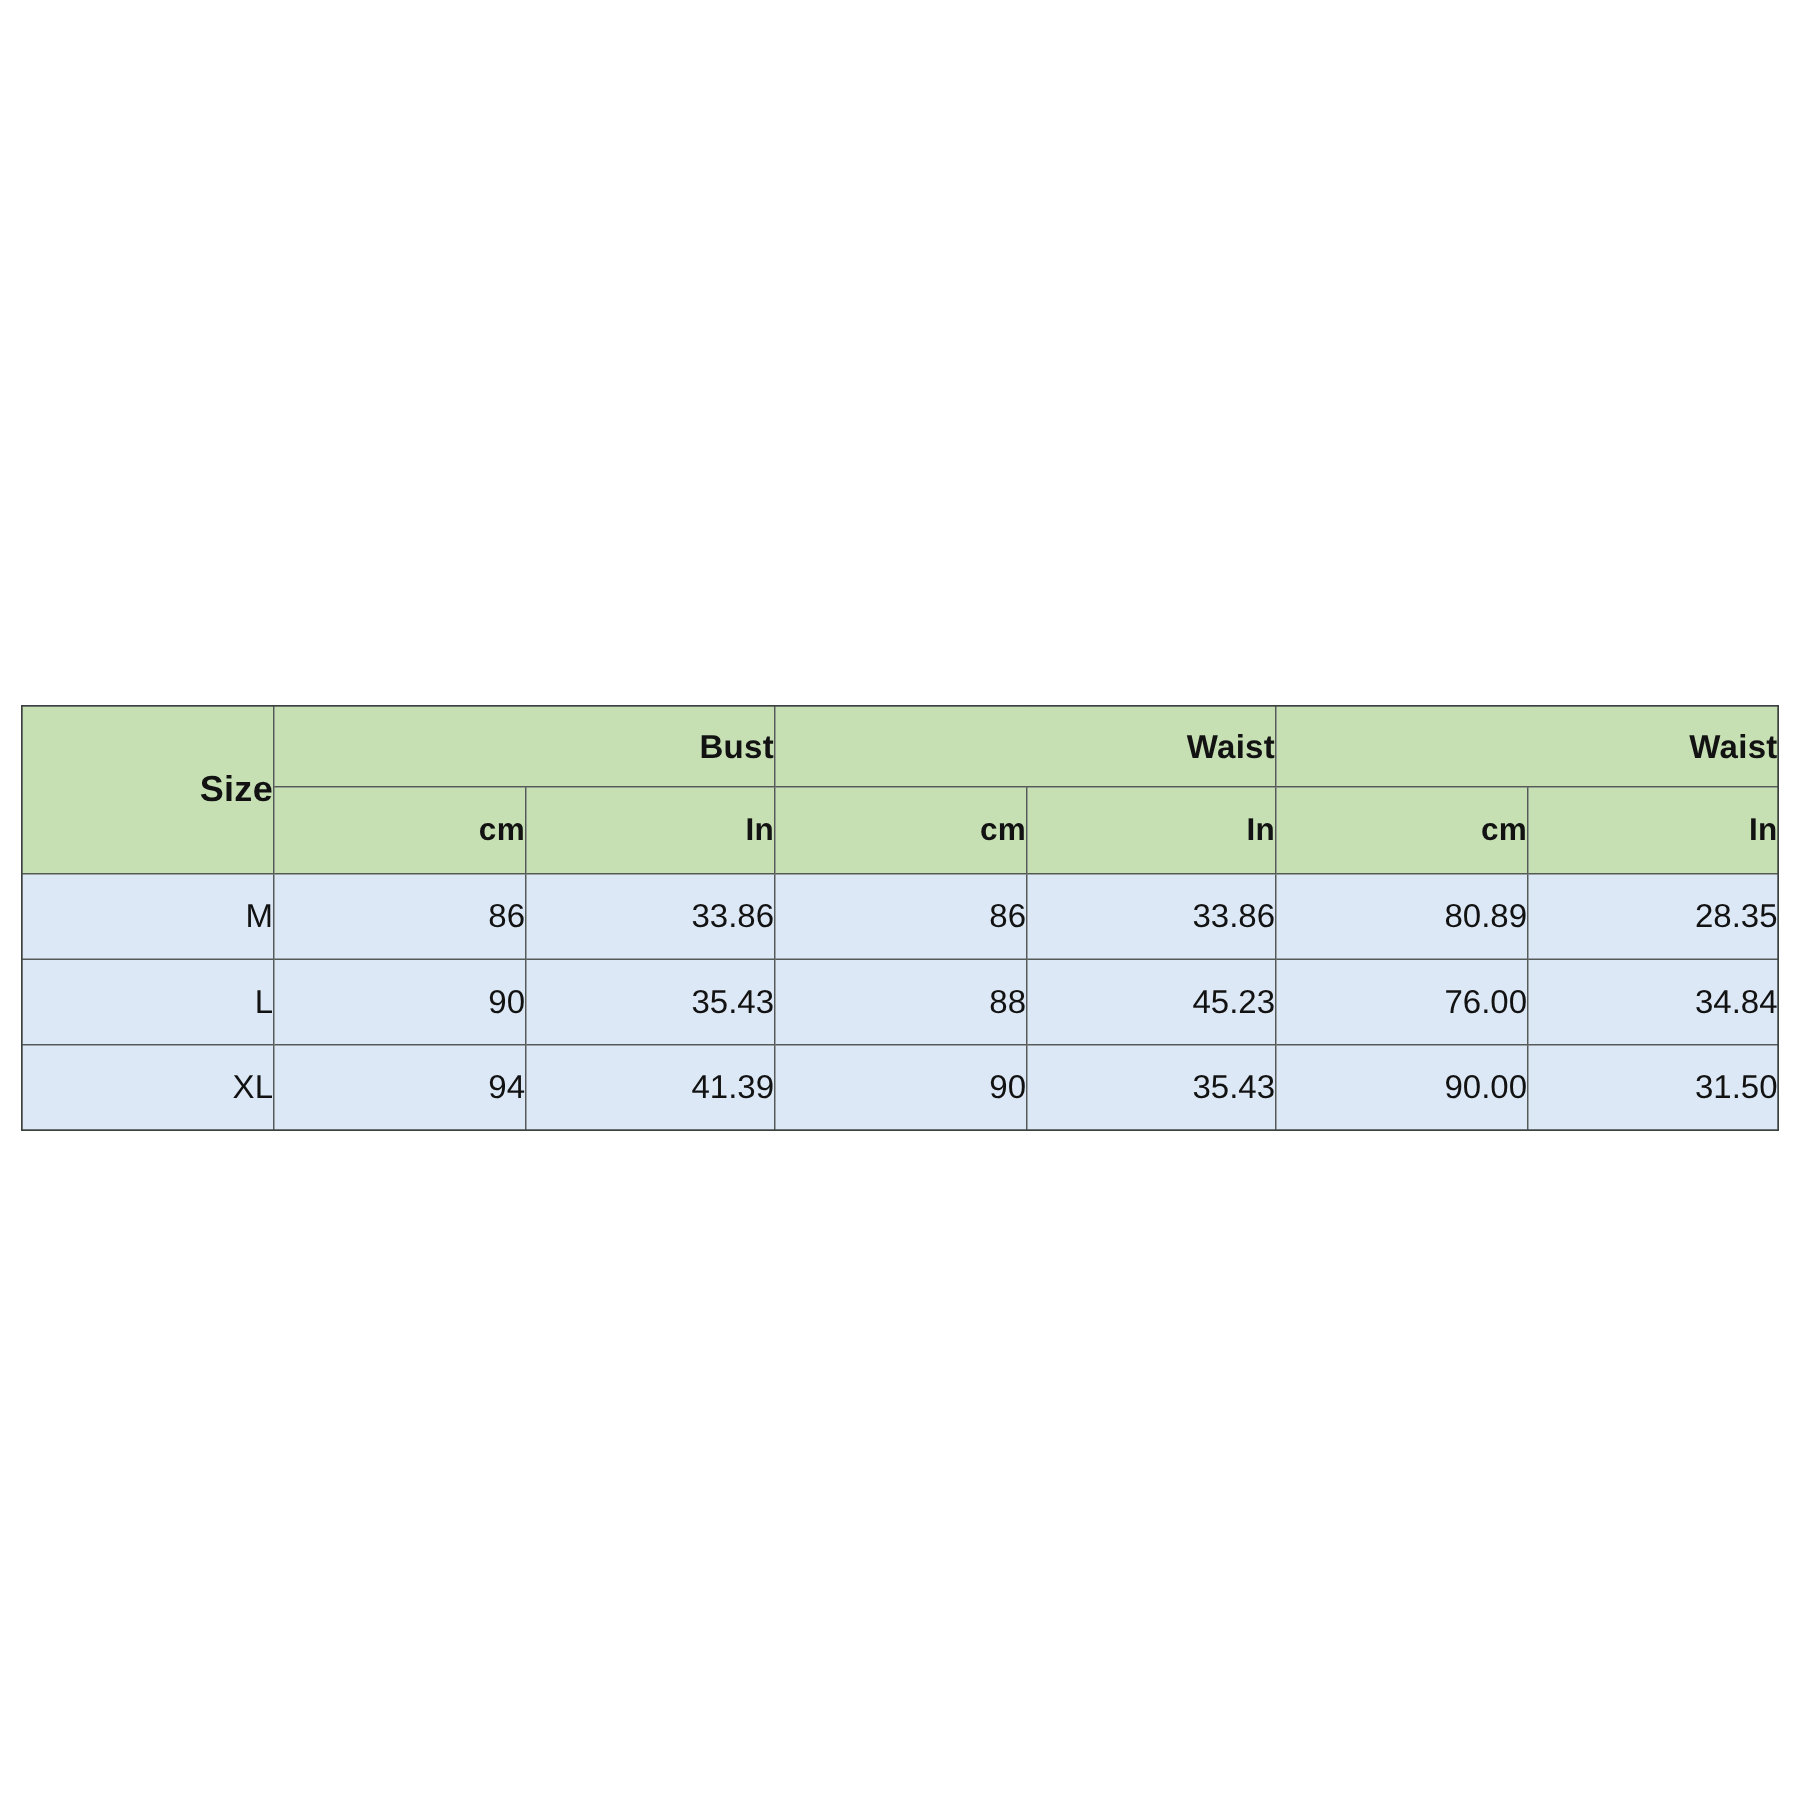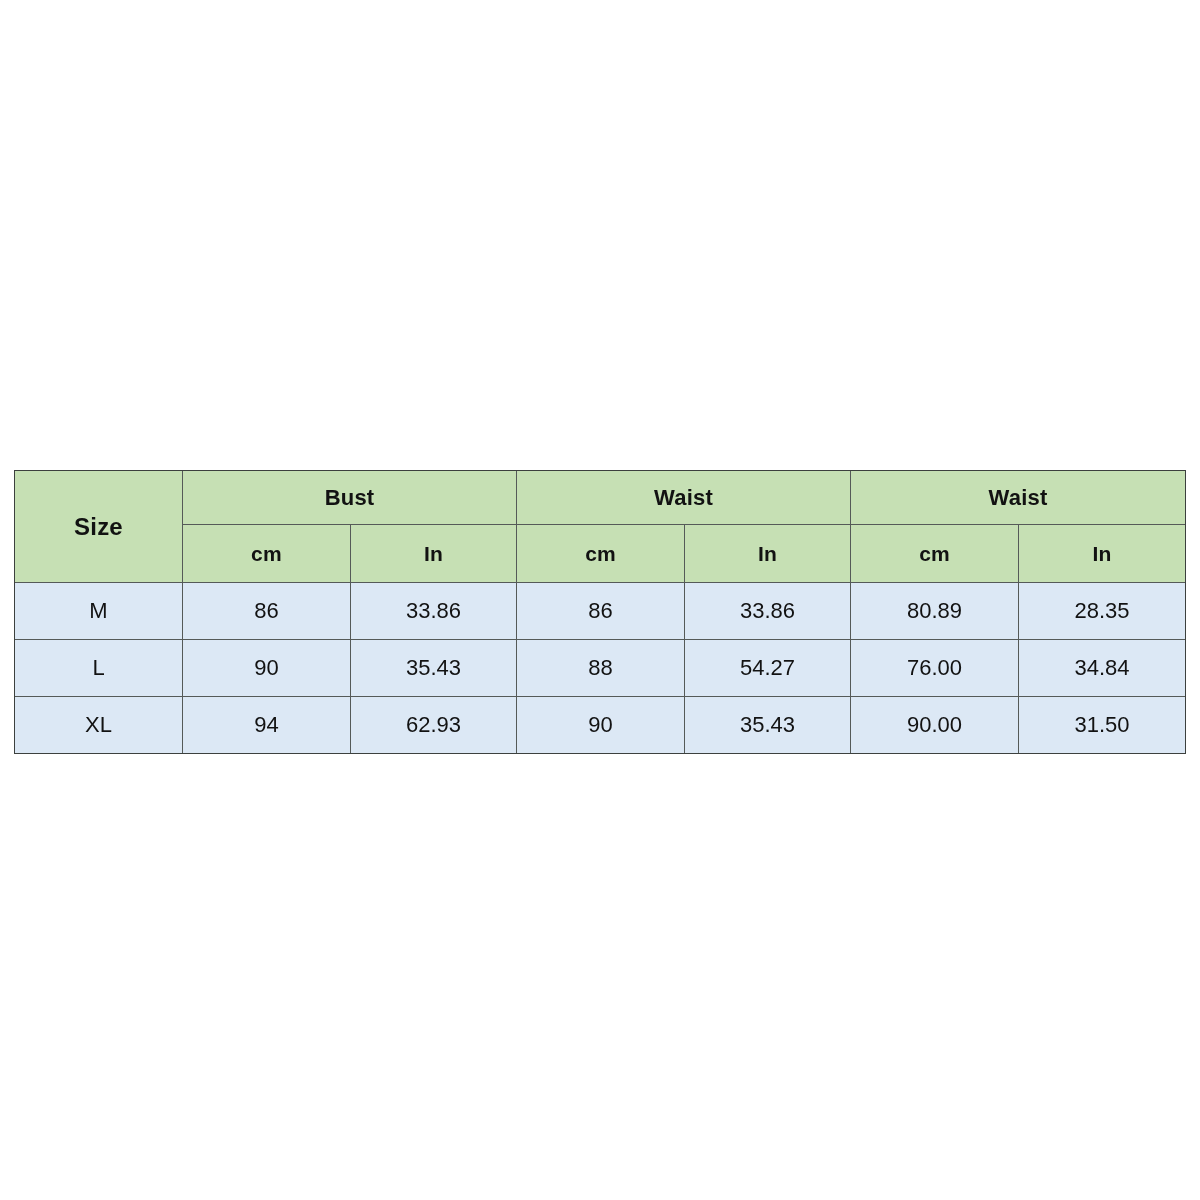--- a/index.html
+++ b/index.html
@@ -31,21 +31,21 @@
   table.size-chart {
     border-collapse: collapse;
     table-layout: fixed;
     width: 1171px;
     background: #ffffff;
   }
 
   table.size-chart th,
   table.size-chart td {
     border: 1px solid #555a58;
-    text-align: center;
+    text-align: right;
     vertical-align: middle;
     color: #121212;
     padding: 0;
     margin-left: 32px;
   }
 
   
   table.size-chart {
     outline: 1px solid #3c403e;
     outline-offset: -1px;
@@ -131,28 +131,28 @@
           <td class="cell">86</td>
           <td class="cell">33.86</td>
           <td class="cell">80.89</td>
           <td class="cell">28.35</td>
         </tr>
         <tr>
           <td class="cell">L</td>
           <td class="cell">90</td>
           <td class="cell">35.43</td>
           <td class="cell">88</td>
-          <td class="cell">54.27</td>
+          <td class="cell">45.23</td>
           <td class="cell">76.00</td>
           <td class="cell">34.84</td>
         </tr>
         <tr>
           <td class="cell">XL</td>
           <td class="cell">94</td>
-          <td class="cell">62.93</td>
+          <td class="cell">41.39</td>
           <td class="cell">90</td>
           <td class="cell">35.43</td>
           <td class="cell">90.00</td>
           <td class="cell">31.50</td>
         </tr>
       </tbody>
     </table>
 
   </div>
 </div>

